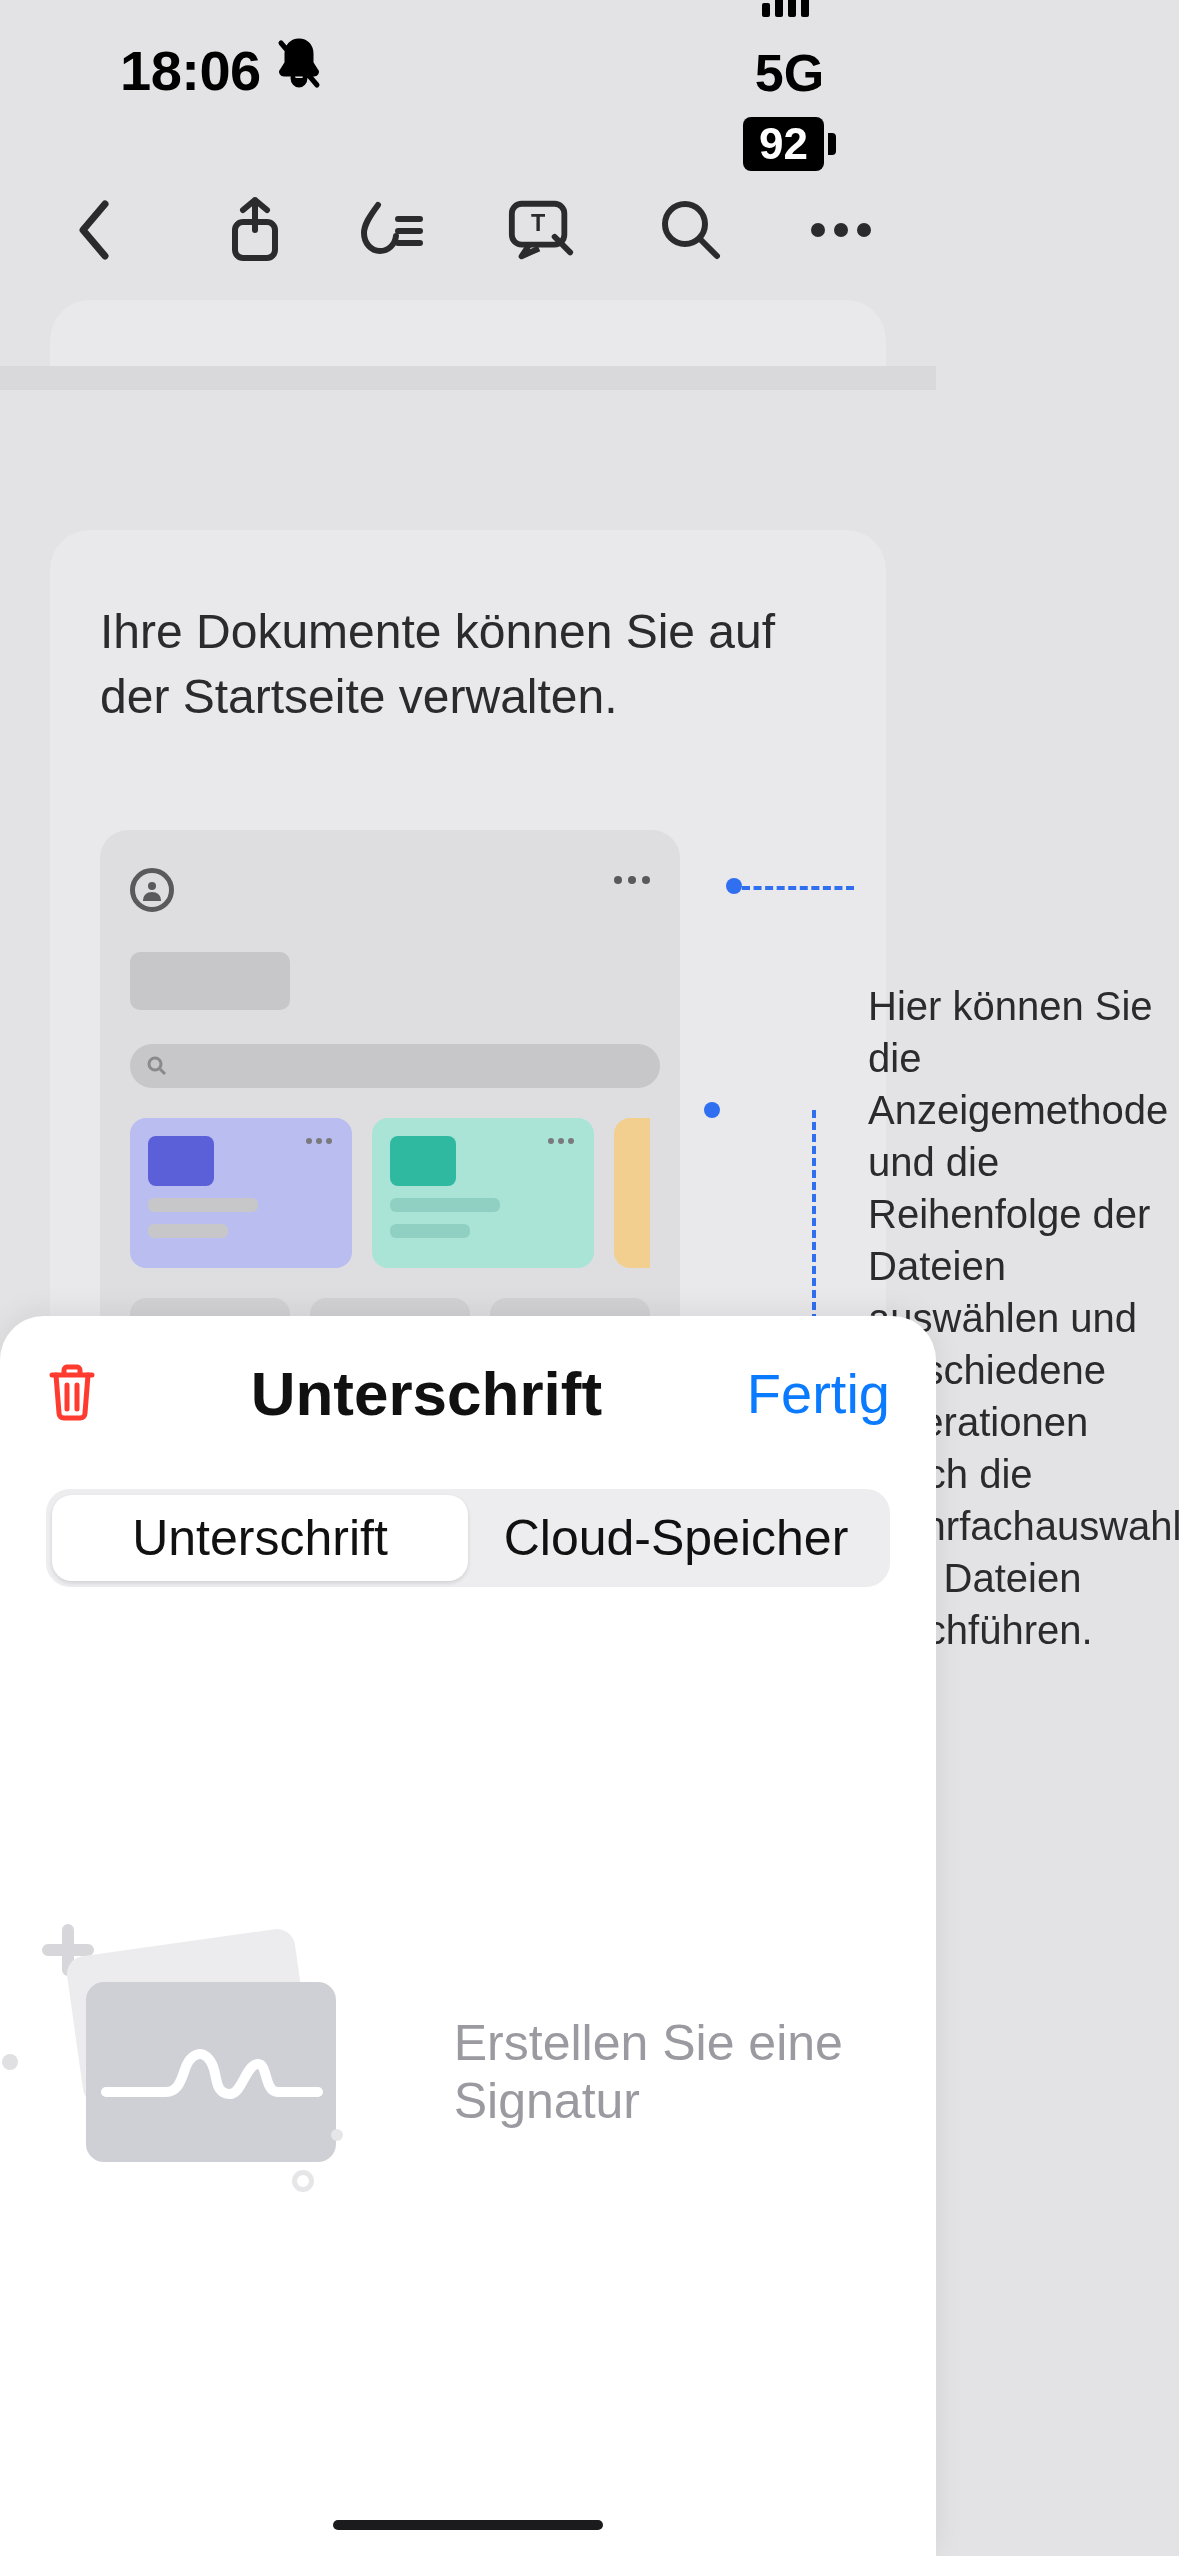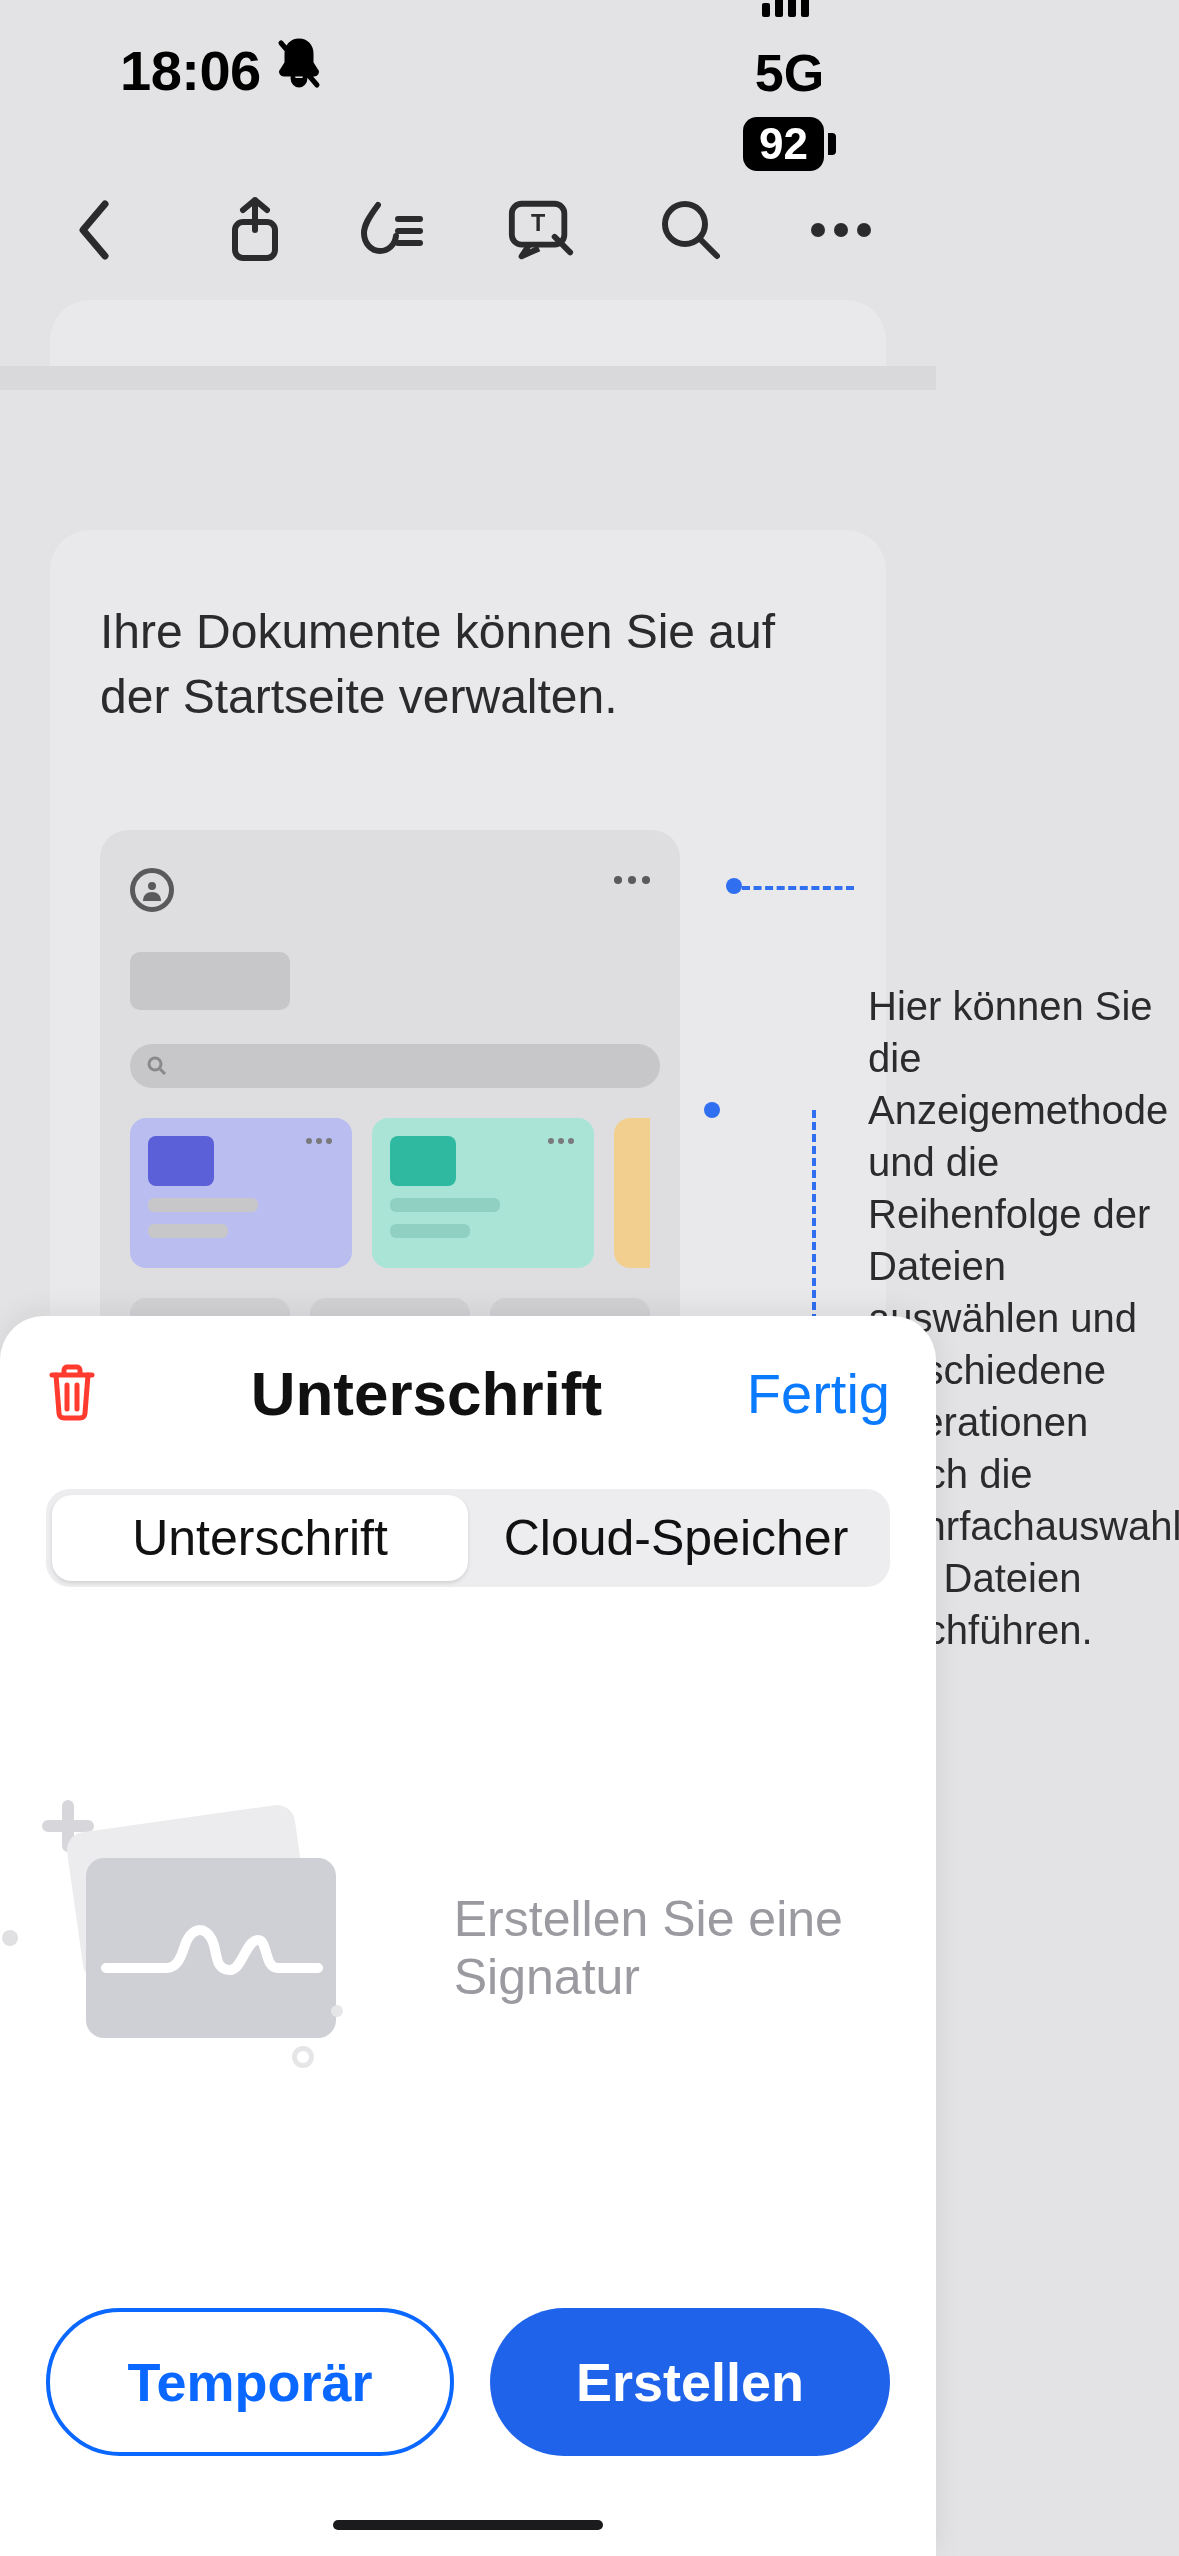--- a/index.html
+++ b/index.html
@@ -3,21 +3,21 @@
 <meta charset="utf-8">
 <style>
   * { margin: 0; padding: 0; box-sizing: border-box; -webkit-font-smoothing: antialiased; }
   html, body { width: 1179px; height: 2556px; overflow: hidden; font-family: -apple-system, "SF Pro Text", "Helvetica Neue", Arial, sans-serif; background: #e3e3e5; }
   .screen { position: relative; width: 936px; height: 2556px; }
 
   
   .status-bar { position: absolute; top: 0; left: 0; right: 0; height: 140px; display: flex; align-items: center; justify-content: space-between; padding: 0 100px 0 120px; }
   .status-left { display: flex; align-items: center; gap: 14px; font-size: 56px; font-weight: 600; letter-spacing: -0.5px; }
   .status-right { display: flex; align-items: center; gap: 14px; font-size: 52px; font-weight: 600; flex-direction: column; }
-  .battery-badge { background: #000; color: #fff; border-radius: 14px; padding: 2px 16px; font-size: 44px; font-weight: 700; display: inline-flex; align-items: center; }
+  .battery-badge { background: #000; color: #fff; border-radius: 8px; padding: 2px 16px; font-size: 44px; font-weight: 700; display: inline-flex; align-items: center; }
   .battery-tip { width: 8px; height: 22px; background: #000; border-radius: 0 4px 4px 0; margin-left: 4px; }
 
   
   .toolbar { position: absolute; top: 170px; left: 0; right: 0; height: 120px; display: flex; align-items: center; padding: 0 60px; }
   .tb-left { display: flex; align-items: center; gap: 90px; }
   .tb-right { display: flex; align-items: center; gap: 80px; margin-left: auto; }
   .tb-icon { width: 70px; height: 70px; display: flex; align-items: center; justify-content: center; color: #3a3a3c; }
 
   
   .bg-content { position: absolute; top: 300px; left: 0; right: 0; bottom: 0; padding: 0 0; }
@@ -264,20 +264,16 @@
             <circle cx="11" cy="11" r="11" fill="#e6e6e9"></circle>
             <circle cx="11" cy="11" r="6" fill="#fff"></circle>
           </svg>
         <svg style="position:absolute; bottom:80px; right:0;" width="14" height="14">
             <circle cx="7" cy="7" r="6" fill="#e6e6e9"></circle>
           </svg>
       </div>
       <div class="empty-caption">Erstellen Sie eine Signatur</div>
     </div>
 
-    <div class="sheet-actions">
-      <div class="pill-btn pill-outline">Temporär</div>
-      <div class="pill-btn pill-fill">Erstellen</div>
-    </div>
   </div>
 
   <div class="home-ind"></div>
 </div>
 
 </body></html>

